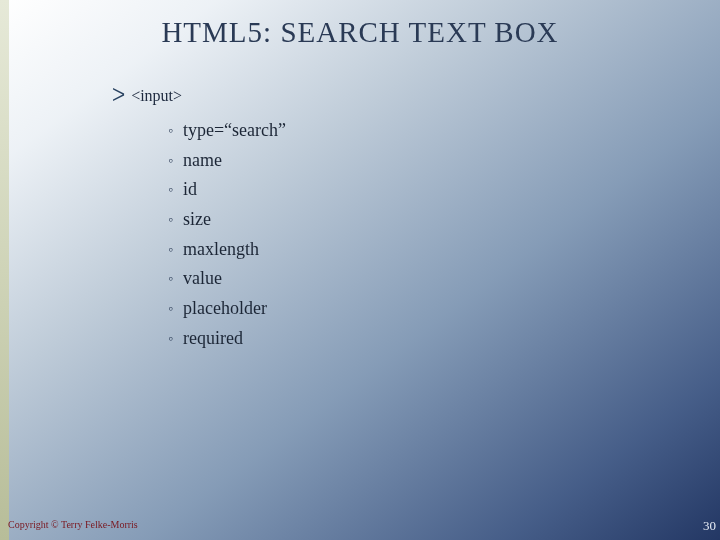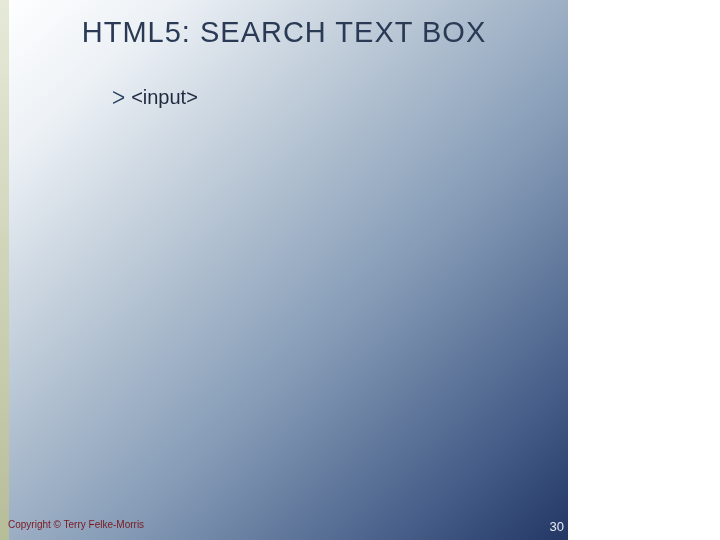--- a/index.html
+++ b/index.html
@@ -1,46 +1,47 @@
 <!DOCTYPE html>
 <html><head>
 <meta charset="utf-8">
 <style>
   html,body{margin:0;padding:0;width:720px;height:540px;overflow:hidden;font-family:Arial,Helvetica,sans-serif;}
   .slide{
     position:relative;
-    width:568px;height:540px;
+    width:720px;height:540px;
     background:
       linear-gradient(to bottom right,
         rgba(255,255,255,0.95) 0%,
         rgba(235,240,245,0.9) 15%,
         rgba(180,195,210,0.85) 35%,
         rgba(120,145,175,0.9) 60%,
         rgba(60,85,130,0.95) 85%,
         rgba(35,55,100,1) 100%);
     box-sizing:border-box;
+    font-family:Liberation Serif, serif;
   }
   .edge-left{
     position:absolute;left:0;top:0;width:9px;height:100%;
     background:linear-gradient(to bottom,#e6e9d8 0%,#cfd4b8 50%,#b7bd99 100%);
   }
   .title{
     position:absolute;left:0;right:0;top:16px;
     text-align:center;
     font-size:29px;
     letter-spacing:1px;
     color:#2a3a55;
     font-weight:400;
   }
   .body{
     position:absolute;left:112px;top:80px;right:60px;
     color:#1e2a3f;
   }
   .bul1{
-    font-size:20px;
+    font-size:16px;
     line-height:1.55;
     margin:2px 0;
   }
   .bul1::before{
     content:"\1433"; 
     font-size:18px;
     margin-right:6px;
     color:#27405f;
   }
   .sub{
@@ -74,17 +75,27 @@
 <body>
 
 <div class="slide">
   <div class="edge-left"></div>
 
   <div class="title">HTML5: SEARCH TEXT BOX</div>
 
   <div class="body">
     <div class="bul1">&lt;input&gt;</div>
 
+    <div class="sub">
+      <div class="bul2">type=“search”</div>
+      <div class="bul2">name</div>
+      <div class="bul2">id</div>
+      <div class="bul2">size</div>
+      <div class="bul2">maxlength</div>
+      <div class="bul2">value</div>
+      <div class="bul2">placeholder</div>
+      <div class="bul2">required</div>
+    </div>
   </div>
 
   <div class="copyright">Copyright © Terry Felke-Morris</div>
   <div class="pagenum">30</div>
 </div>
 
 </body></html>

